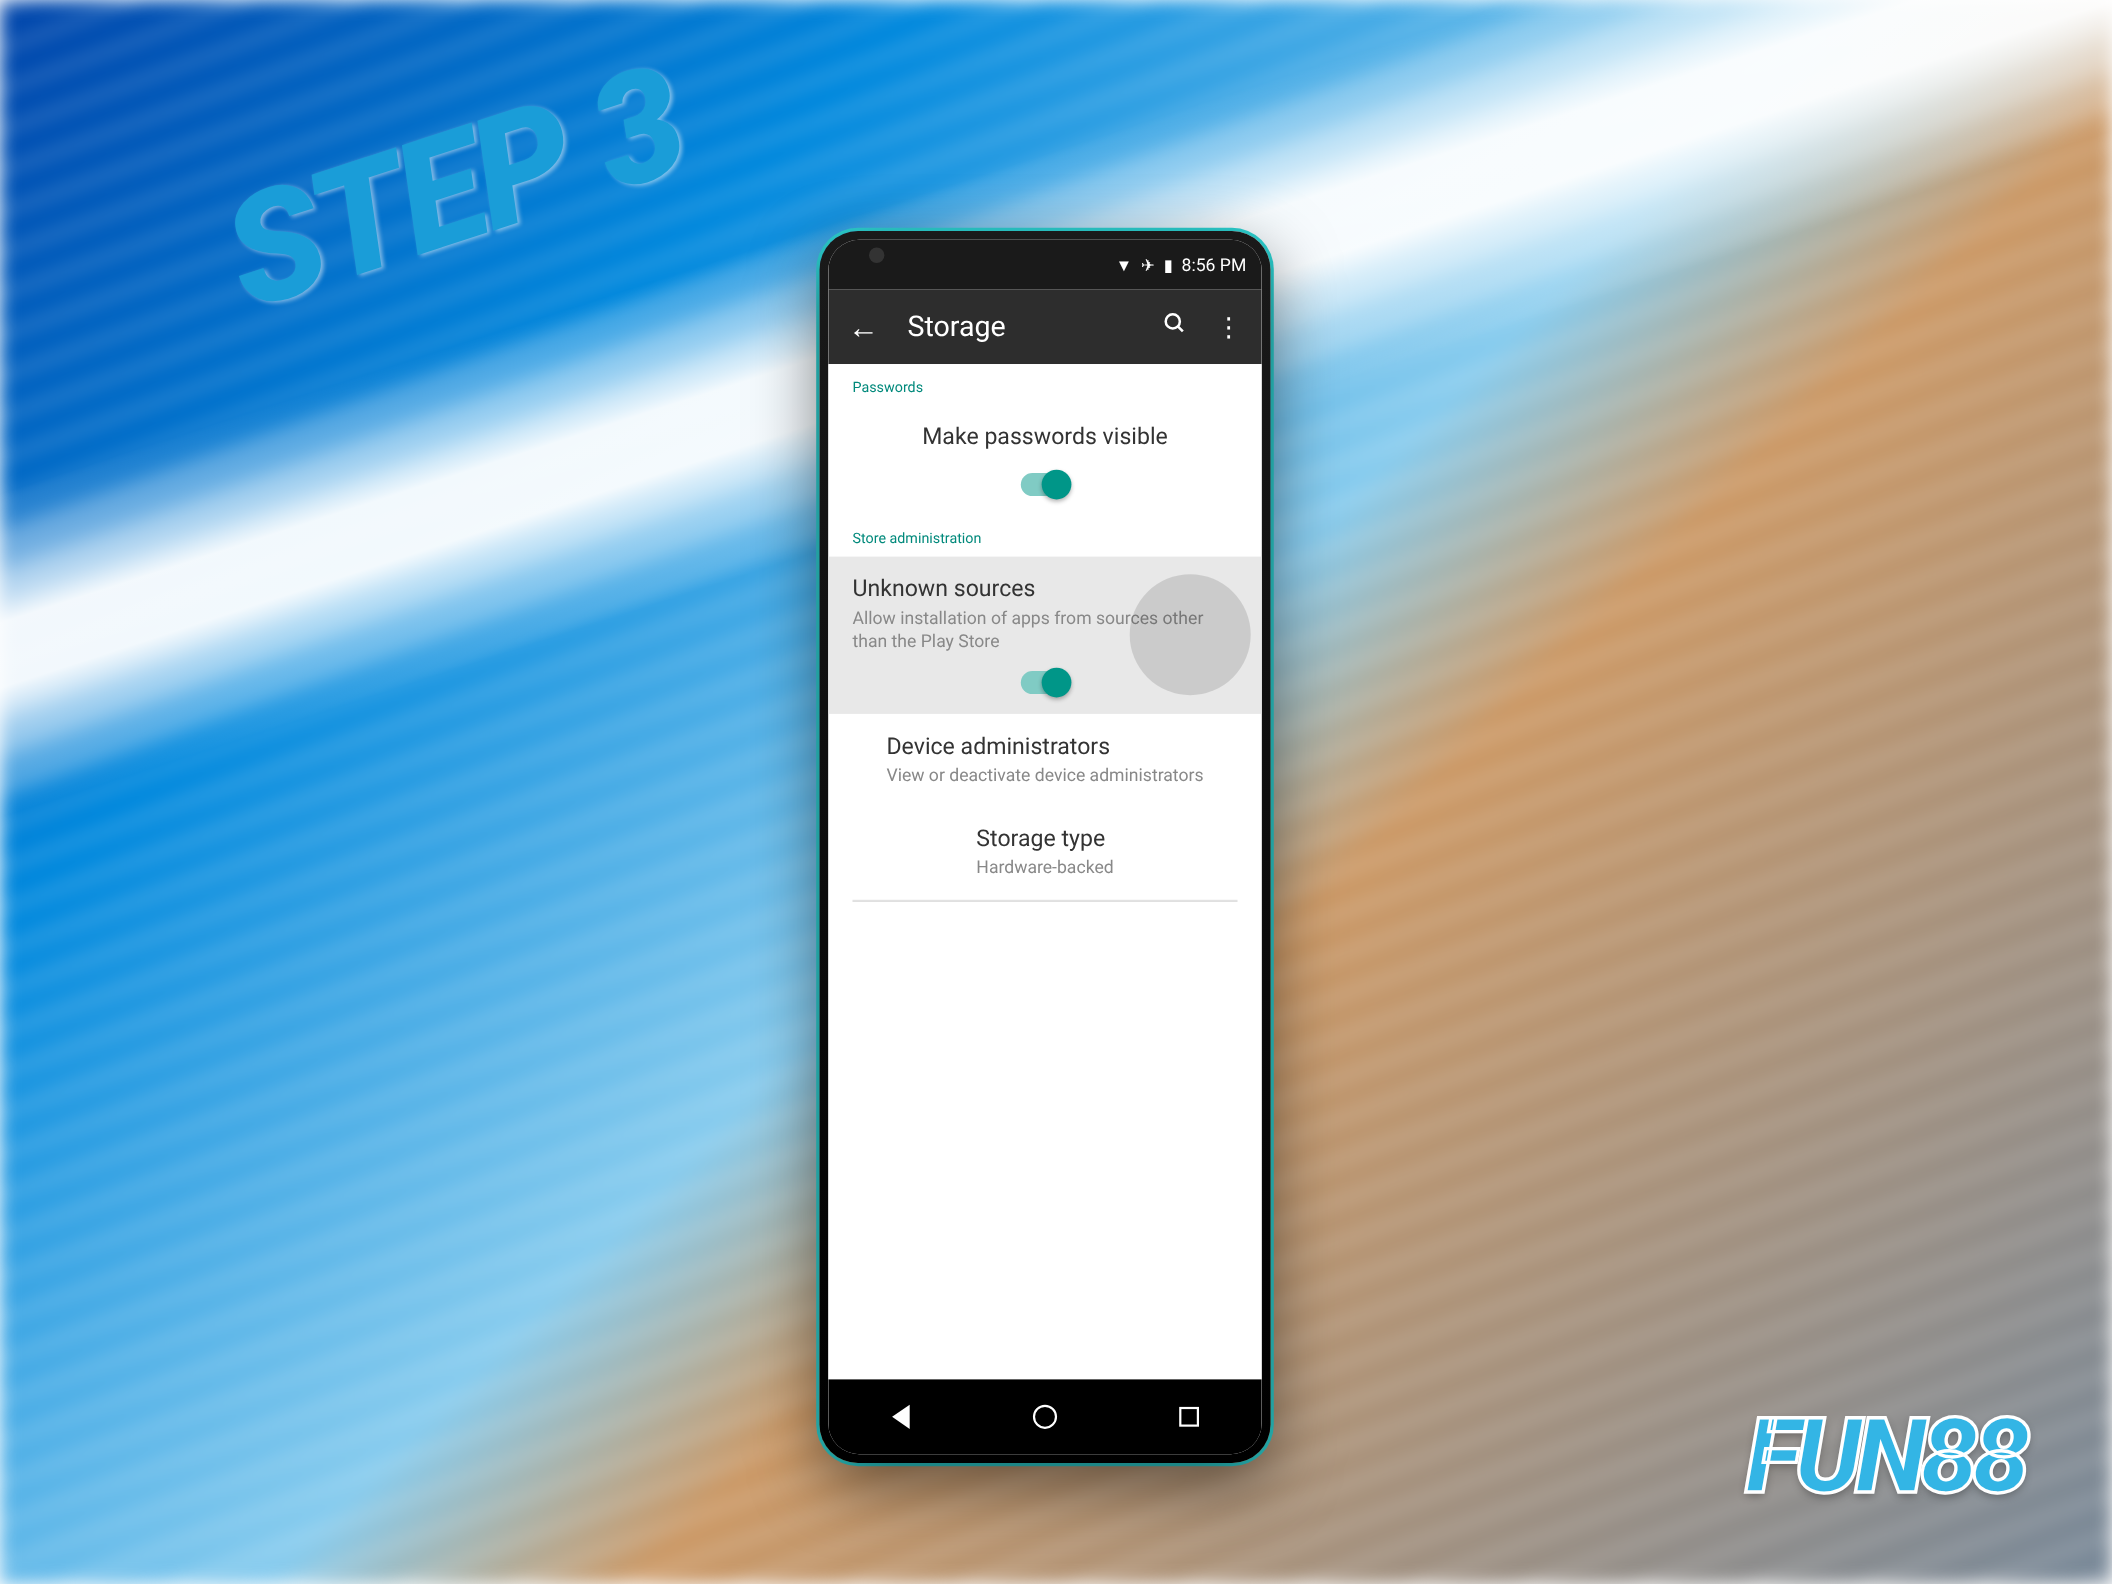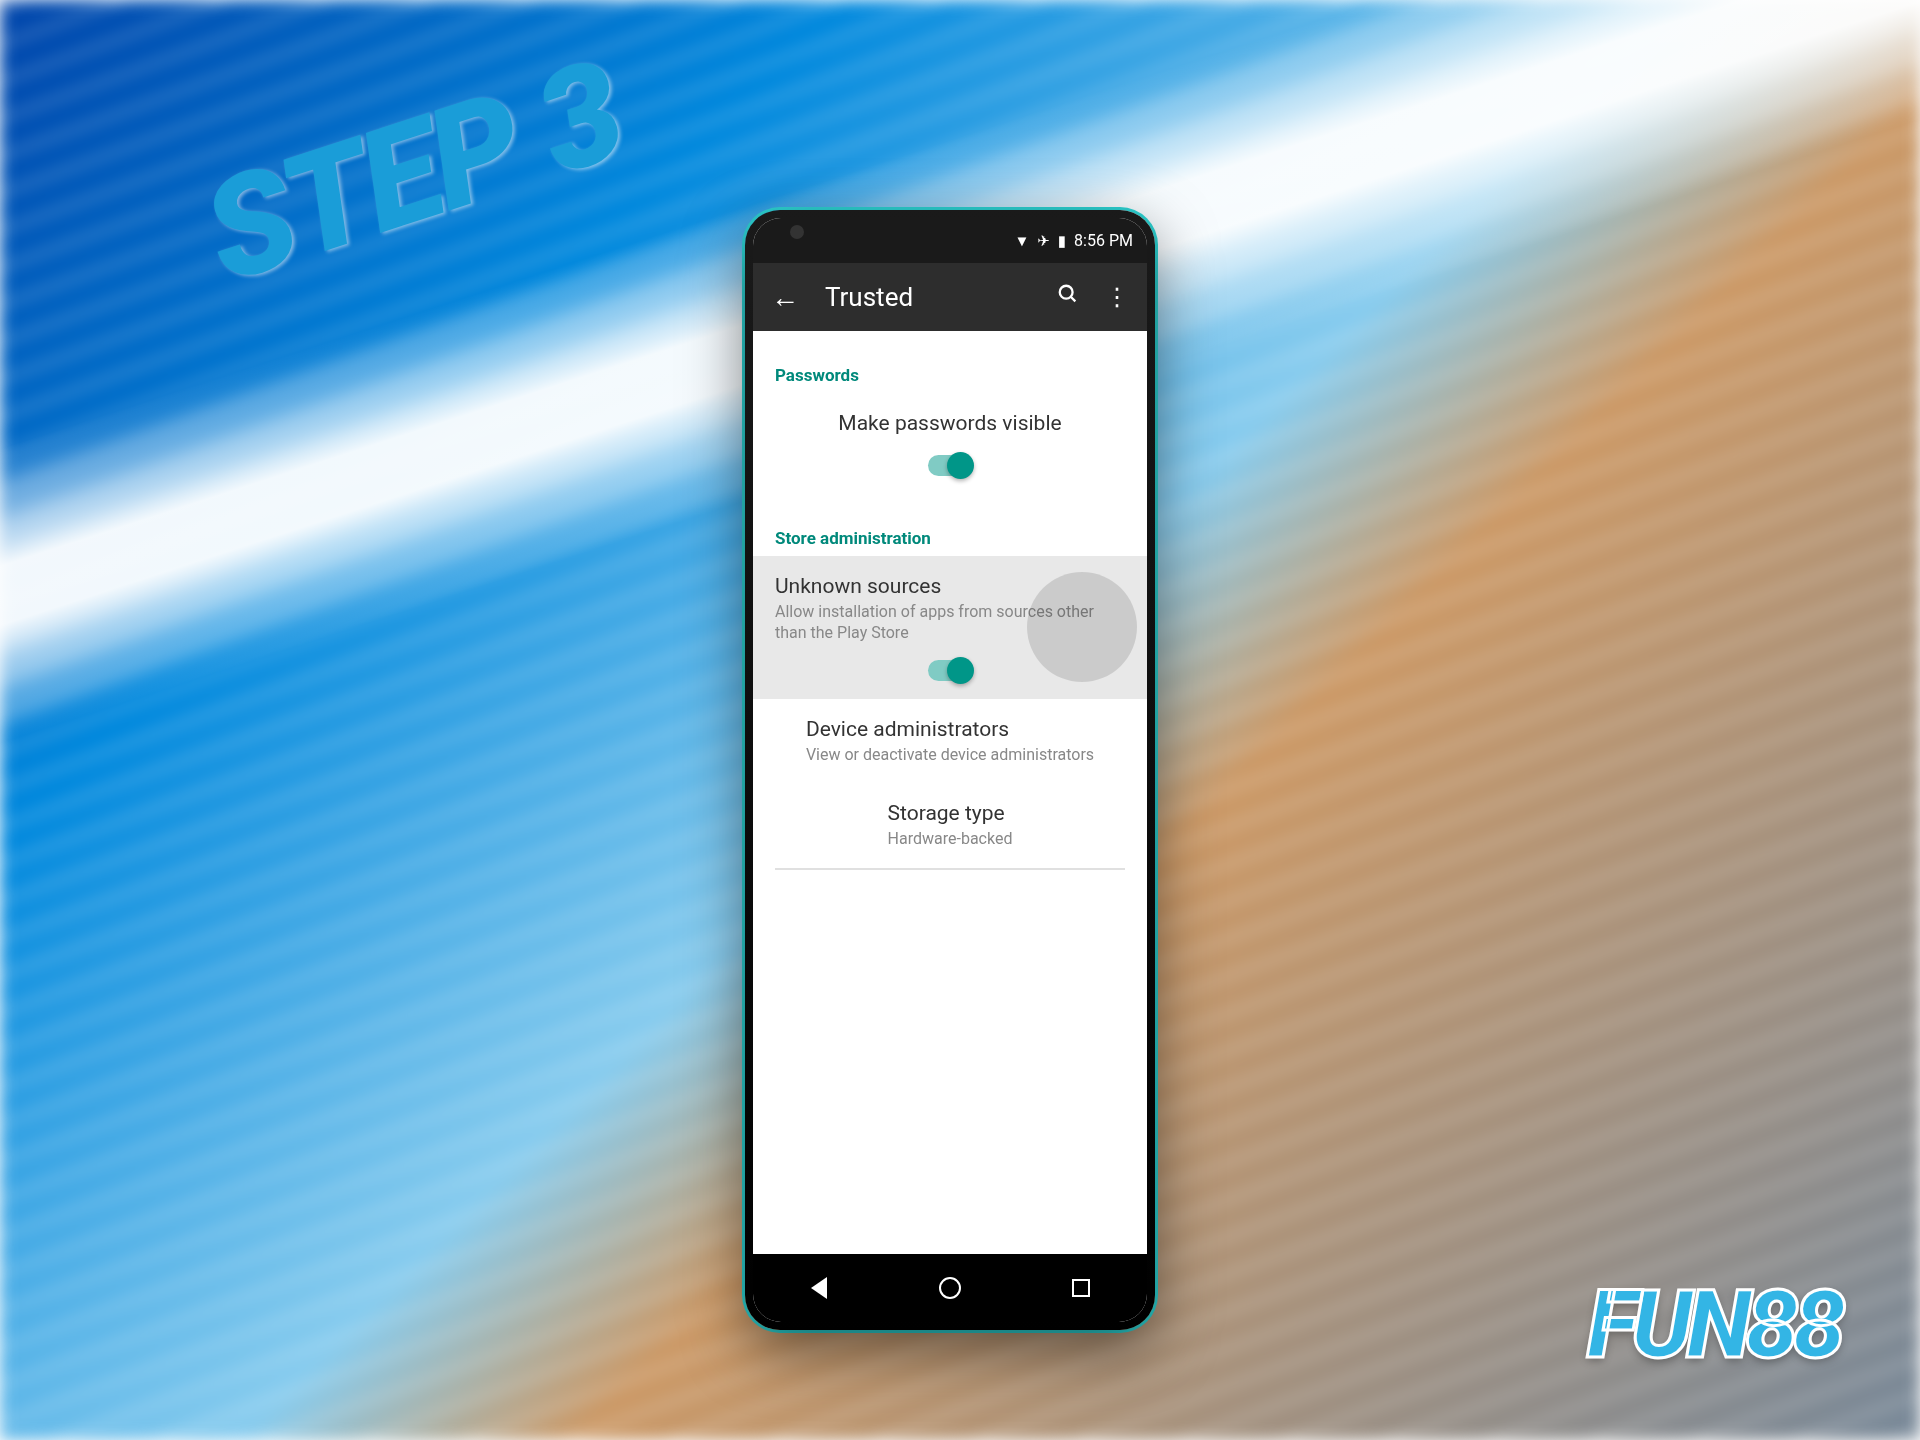--- a/index.html
+++ b/index.html
@@ -144,23 +144,23 @@
       cursor: pointer;
     }
     
     .settings-content {
       height: calc(100% - 45px - 68px - 68px);
       overflow-y: hidden;
       background: #ffffff;
     }
     
     .section-header {
-      padding: 34px 22px 8px;
-      font-size: 17px;
-      font-weight: 700;
+      padding: 14px 22px 8px;
+      font-size: 13px;
+      font-weight: 400;
       color: #00897b;
     }
     
     .section-header.cut {
       color: #00897b;
       position: relative;
     }
     
     .section-header.cut::before {
       content: '';
@@ -296,21 +296,21 @@
 
     <div class="status-bar">
       <span class="status-icon">▼</span>
       <span class="status-icon">✈</span>
       <span class="status-icon">▮</span>
       <span>8:56 PM</span>
     </div>
 
     <div class="app-bar">
       <span class="back-arrow">←</span>
-      <span class="app-title">Trusted</span>
+      <span class="app-title">Storage</span>
       <span class="search-icon">
         <svg width="22" height="22" viewBox="0 0 24 24" fill="none" stroke="white" stroke-width="2.5">
             <circle cx="10" cy="10" r="7"></circle>
             <line x1="20" y1="20" x2="15" y2="15"></line>
           </svg>
       </span>
       <span class="menu-icon">⋮</span>
     </div>
 
     <div class="settings-content">

